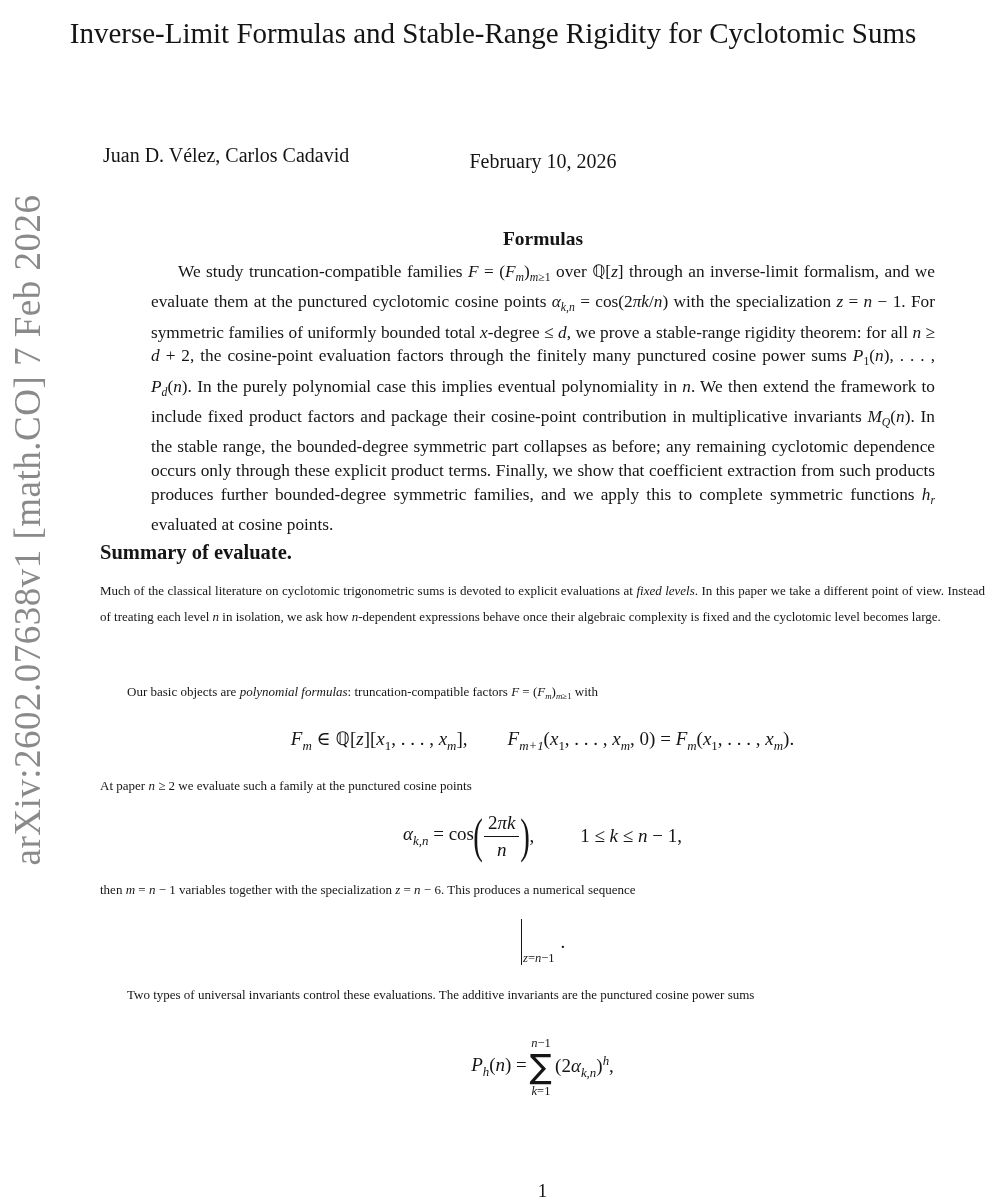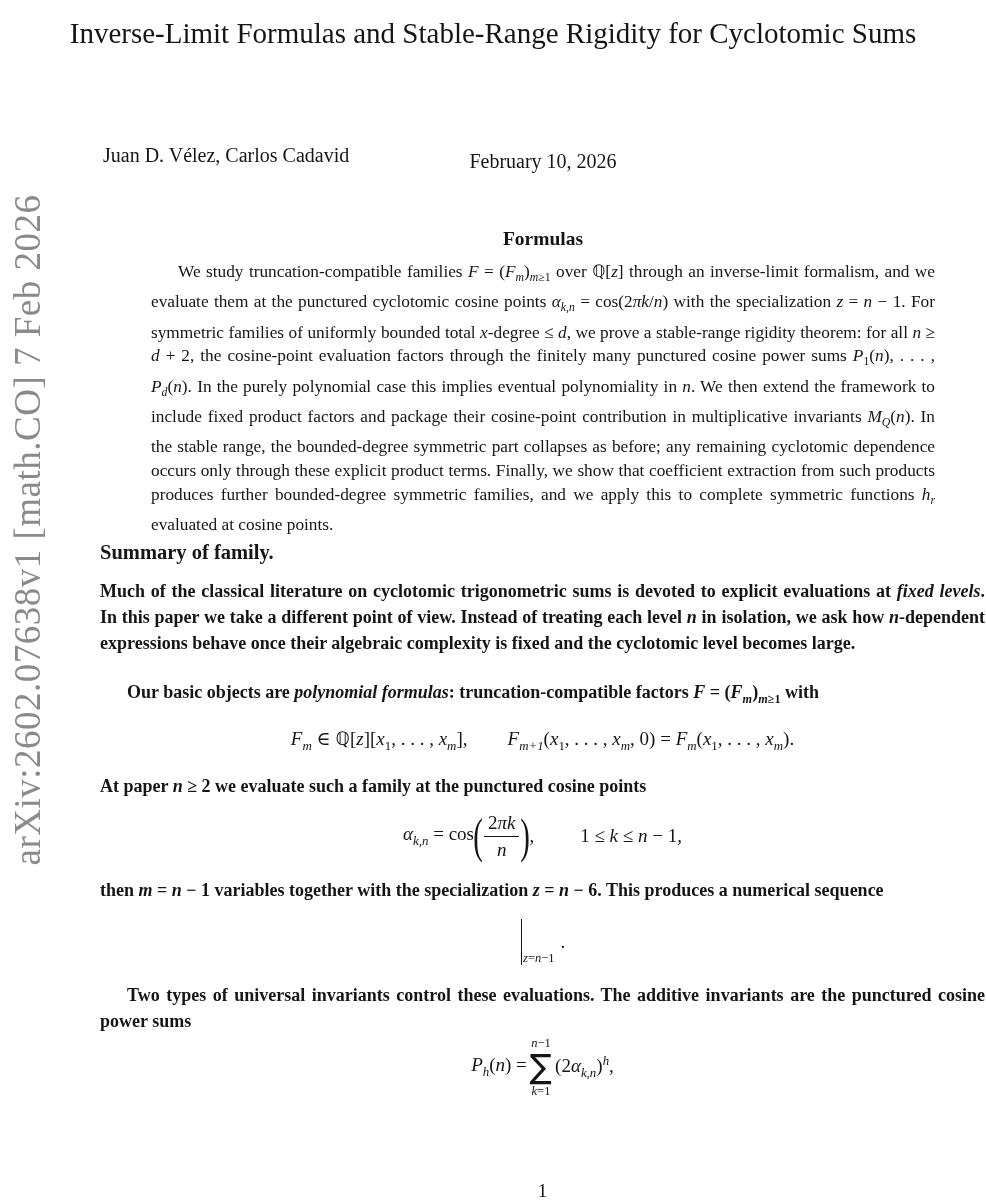--- a/index.html
+++ b/index.html
@@ -16,21 +16,21 @@
   }
   .title{position:absolute;top:1px;left:53px;width:880px;margin:12px auto;
     text-align:center;font-size:29px;line-height:40px;font-weight:normal;}
   .authors{position:absolute;top:104px;left:103px;width:880px;text-align:left;font-size:20px;margin-top:40px;}
   .date{position:absolute;top:150px;left:103px;width:880px;text-align:center;font-size:20px;}
   .abs-head{position:absolute;top:228px;left:103px;width:880px;text-align:center;
     font-size:19.5px;font-weight:bold;}
   .abs-body{position:absolute;top:260px;left:151px;width:784px;
     font-size:17.3px;line-height:23.8px;text-align:justify;text-indent:27px;}
   .sec-head{position:absolute;top:541px;left:100px;font-size:20.5px;font-weight:bold;}
-  .para{font-size:18px;line-height:26.2px;text-align:justify;position:absolute;left:100px;width:885px;font-weight:bold;}
+  .para{font-size:13px;line-height:26.2px;text-align:justify;position:absolute;left:100px;width:885px;}
   .p-intro{top:578px;}
   .p-basic{top:679px;text-indent:27px;}
   .p-level{top:773px;}
   .p-using{top:877px;}
   .p-two{top:982px;text-indent:27px;}
   .eq{position:absolute;left:100px;width:885px;display:flex;justify-content:center;
     align-items:center;font-size:19px;line-height:1.3;text-align:left;}
   .eq-trunc{top:727px;}
   .eq-cos{top:802px;height:68px;}
   .eq-seq{top:916px;height:52px;}
@@ -65,21 +65,21 @@
   <div class="title">Inverse-Limit Formulas and Stable-Range Rigidity for Cyclotomic Sums</div>
 
   <div class="authors">Juan D. Vélez, Carlos Cadavid</div>
 
   <div class="date">February 10, 2026</div>
 
   <div class="abs-head">Formulas</div>
 
   <div class="abs-body"><span>We study truncation-compatible families </span><span class="i">F</span><span> = (</span><span class="i">F</span><span class="sub i">m</span><span>)</span><span class="sub i">m</span><span class="sub">≥1</span><span> over </span><span class="bb">ℚ</span><span>[</span><span class="i">z</span><span>] through an inverse-limit formalism, and we evaluate them at the punctured cyclotomic cosine points </span><span class="i">α</span><span class="sub i">k,n</span><span> = cos(2</span><span class="i">πk</span><span>/</span><span class="i">n</span><span>) with the specialization </span><span class="i">z</span><span> = </span><span class="i">n</span><span> − 1. For symmetric families of uniformly bounded total </span><span class="i">x</span><span>-degree ≤ </span><span class="i">d</span><span>, we prove a stable-range rigidity theorem: for all </span><span class="i">n</span><span> ≥ </span><span class="i">d</span><span> + 2, the cosine-point evaluation factors through the finitely many punctured cosine power sums </span><span class="i">P</span><span class="sub">1</span><span>(</span><span class="i">n</span><span>), . . . , </span><span class="i">P</span><span class="sub i">d</span><span>(</span><span class="i">n</span><span>). In the purely polynomial case this implies eventual polynomiality in </span><span class="i">n</span><span>. We then extend the framework to include fixed product factors and package their cosine-point contribution in multiplicative invariants </span><span class="i">M</span><span class="sub i">Q</span><span>(</span><span class="i">n</span><span>). In the stable range, the bounded-degree symmetric part collapses as before; any remaining cyclotomic dependence occurs only through these explicit product terms. Finally, we show that coefficient extraction from such products produces further bounded-degree symmetric families, and we apply this to complete symmetric functions </span><span class="i">h</span><span class="sub i">r</span><span> evaluated at cosine points.</span></div>
 
-  <div class="sec-head">Summary of family.</div>
+  <div class="sec-head">Summary of evaluate.</div>
 
   <div class="para p-intro"><span>Much of the classical literature on cyclotomic trigonometric sums is devoted to explicit evaluations at </span><span class="i">fixed levels</span><span>. In this paper we take a different point of view. Instead of treating each level </span><span class="i">n</span><span> in isolation, we ask how </span><span class="i">n</span><span>-dependent expressions behave once their algebraic complexity is fixed and the cyclotomic level becomes large.</span></div>
 
   <div class="para p-basic"><span>Our basic objects are </span><span class="i">polynomial formulas</span><span>: truncation-compatible factors </span><span class="i">F</span><span> = (</span><span class="i">F</span><span class="sub i">m</span><span>)</span><span class="sub i">m</span><span class="sub">≥1</span><span> with</span></div>
 
   <div class="eq eq-trunc">
     <span><span class="i">F</span><span class="sub i">m</span><span> ∈ </span><span class="bb">ℚ</span><span>[</span><span class="i">z</span><span>][</span><span class="i">x</span><span class="sub">1</span><span>, . . . , </span><span class="i">x</span><span class="sub i">m</span><span>],</span><span class="qquad"></span><span class="i">F</span><span class="sub i">m+1</span><span>(</span><span class="i">x</span><span class="sub">1</span><span>, . . . , </span><span class="i">x</span><span class="sub i">m</span><span>, 0) = </span><span class="i">F</span><span class="sub i">m</span><span>(</span><span class="i">x</span><span class="sub">1</span><span>, . . . , </span><span class="i">x</span><span class="sub i">m</span><span>).</span></span>
   </div>
 
   <div class="para p-level"><span>At paper </span><span class="i">n</span><span> ≥ 2 we evaluate such a family at the punctured cosine points</span></div>

